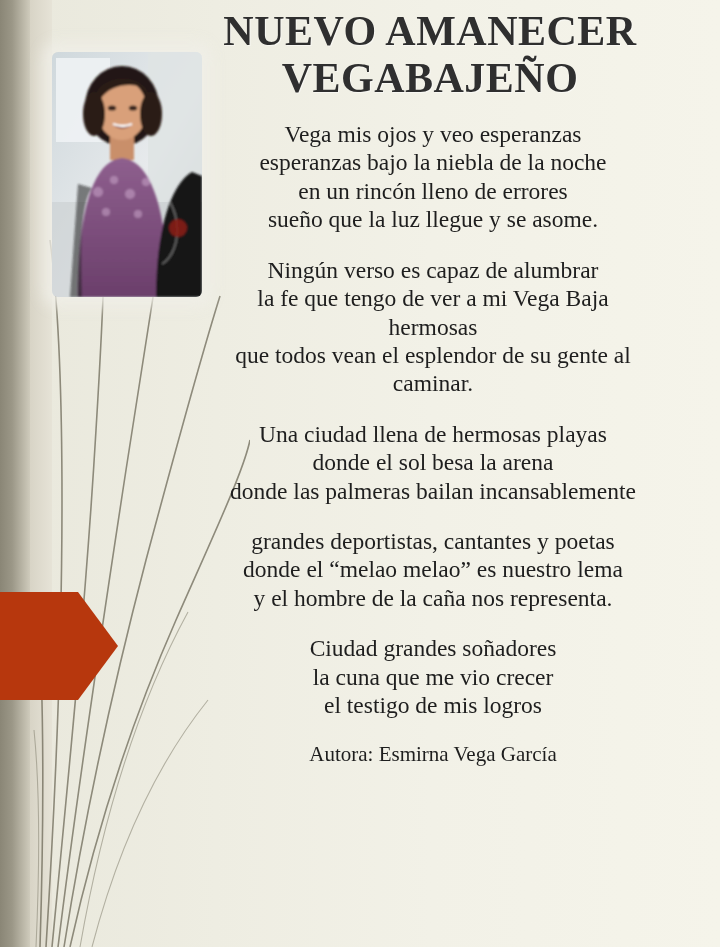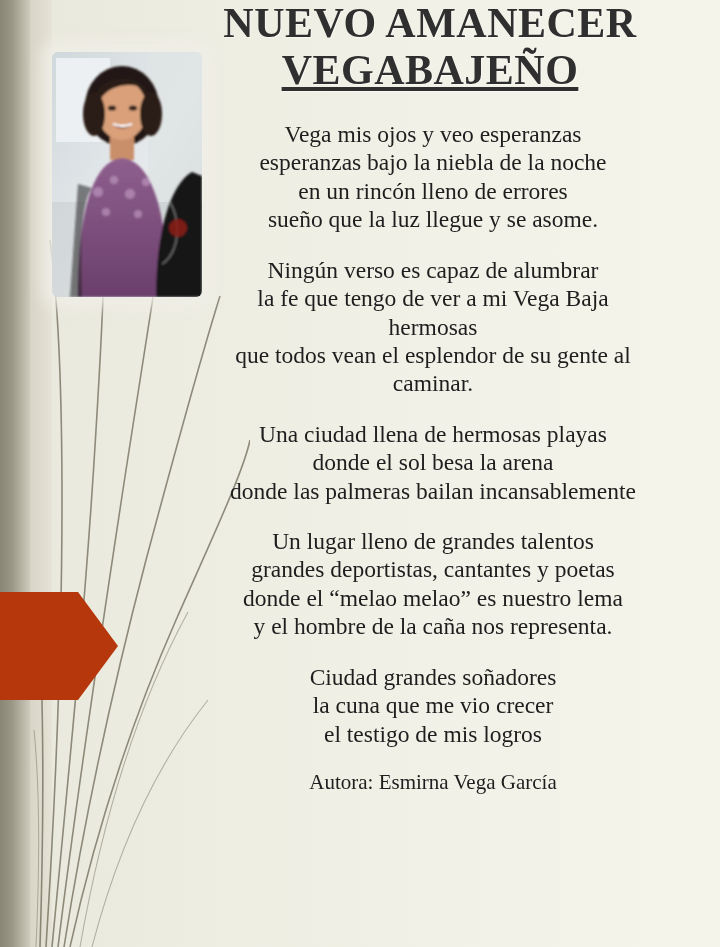--- a/index.html
+++ b/index.html
@@ -82,32 +82,32 @@
     border-radius: 6px;
     overflow: hidden;
     box-shadow: 0 0 14px 10px rgba(240,239,231,0.85);
     filter: blur(0.2px);
   }
   .photo-svg { display: block; }
   
   .title {
     position: absolute;
     left: 150px;
-    top: 0;
+    top: 8px;
     width: 560px;
     text-align: center;
     color: #2f2f2f;
     font-family: "Liberation Serif", serif;
     font-weight: bold;
     font-size: 42px;
     line-height: 1.13;
     letter-spacing: 0.5px;
     text-shadow: 1px 1px 0 rgba(255,255,255,0.5);
   }
-  .title .l2 { display: block; text-decoration: underline; }
+  .title .l2 { display: block; }
   
   .poem {
     position: absolute;
     left: 160px;
     top: 120px;
     width: 546px;
     text-align: center;
     color: #1e1e1e;
     font-family: "Liberation Serif", serif;
     font-size: 23.5px;
@@ -236,21 +236,20 @@
       <span class="line">caminar.</span>
     </div>
 
     <div class="stanza">
       <span class="line">Una ciudad llena de hermosas playas</span>
       <span class="line">donde el sol besa la arena</span>
       <span class="line">donde las palmeras bailan incansablemente</span>
     </div>
 
     <div class="stanza">
-      <span class="line">Un lugar lleno de grandes talentos</span>
       <span class="line">grandes deportistas, cantantes y poetas</span>
       <span class="line">donde el “melao melao” es nuestro lema</span>
       <span class="line">y el hombre de la caña nos representa.</span>
     </div>
 
     <div class="stanza">
       <span class="line">Ciudad grandes soñadores</span>
       <span class="line">la cuna que me vio crecer</span>
       <span class="line">el testigo de mis logros</span>
     </div>

